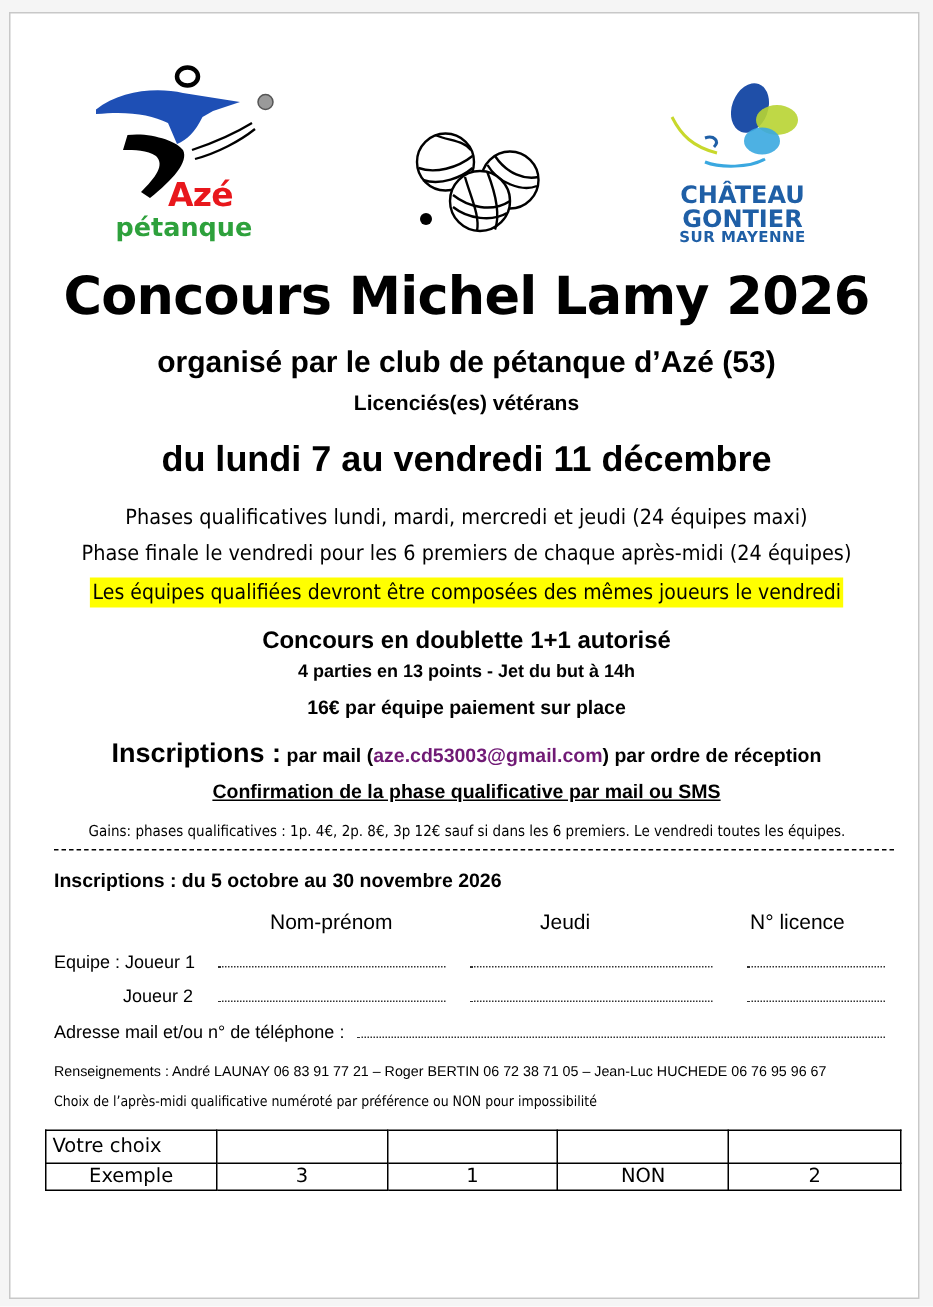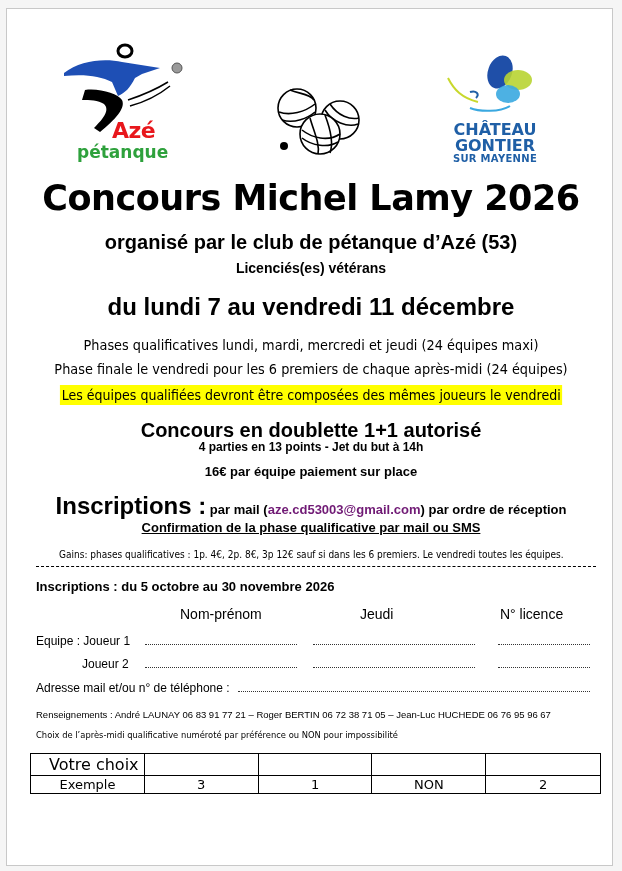--- a/index.html
+++ b/index.html
@@ -27,26 +27,26 @@
 
   .title { top: 178px; font-size: 35px; font-weight: bold; font-family: "DejaVu Sans", sans-serif; letter-spacing: -0.5px; }
   .subtitle { top: 231px; font-size: 20px; font-weight: bold; }
   .licencies { top: 260px; font-size: 14px; font-weight: bold; }
   .dates { top: 293px; font-size: 24px; font-weight: bold; }
   .phase1 { top: 337px; font-size: 14px; font-family: "DejaVu Sans", sans-serif; transform: scaleX(0.92); }
   .phase2 { top: 361px; font-size: 14px; font-family: "DejaVu Sans", sans-serif; transform: scaleX(0.92); }
   .highlight-line { top: 385px; font-size: 14px; font-family: "DejaVu Sans", sans-serif; }
   .highlight-line span { background: #ffff00; display: inline-block; padding: 2px 2px; transform: scaleX(0.9); }
 
-  .concours { top: 419px; font-size: 20px; font-weight: bold; }
+  .concours { top: 419px; font-size: 16px; font-weight: bold; }
   .parties { top: 440px; font-size: 12px; font-weight: bold; }
   .prix { top: 464px; font-size: 13px; font-weight: bold; }
 
   .inscr { top: 492px; font-size: 13px; font-weight: bold; }
-  .inscr .big { font-size: 24px; margin-top: 27px; }
+  .inscr .big { font-size: 18px; margin-top: 27px; }
   .inscr .mail { color: #701a75; }
   .confirm { top: 520px; font-size: 13px; font-weight: bold; }
   .confirm span { text-decoration: underline; }
   .gains { top: 549px; font-size: 10px; font-family: "DejaVu Sans", sans-serif; }
   .gains span { display: inline-block; transform: scaleX(0.9); }
 
   .dashes { left: 36px; top: 566px; width: 560px; height: 0; border-top: 1.5px dashed #000; }
   .inscr-dates { left: 36px; top: 579px; font-size: 13px; font-weight: bold; white-space: nowrap; }
 
   .col-h { top: 606px; font-size: 14px; white-space: nowrap; }
@@ -58,21 +58,21 @@
   .choix span { display: inline-block; transform: scaleX(0.88); transform-origin: left; }
 
   table.pref {
     position: absolute; left: 30px; top: 753px; width: 571px; border-collapse: collapse;
     font-family: "DejaVu Sans", sans-serif;
   }
   table.pref td { border: 1px solid #000; padding: 0; height: 21px; text-align: center; vertical-align: middle; }
   table.pref tr.h td { font-size: 9px; vertical-align: top; padding-top: 2px; height: 20px; }
   table.pref tr.v td { height: 21px; }
   table.pref tr.e td { font-size: 13px; height: 17px; }
-  table.pref td.lbl-votre { text-align: left; padding-left: 18px; font-size: 16px; }
+  table.pref td.lbl-votre { text-align: left; padding-left: 4px; font-size: 13px; }
   table.pref td.lbl-ex { font-size: 10px; }
 </style>
 </head>
 <body>
 
 <div class="page"></div>
 
 <div class="abs logo-aze">
   <svg width="130" height="100" viewBox="0 0 130 100">
     <ellipse cx="65" cy="13" rx="7" ry="6" fill="none" stroke="#000" stroke-width="3"></ellipse>

